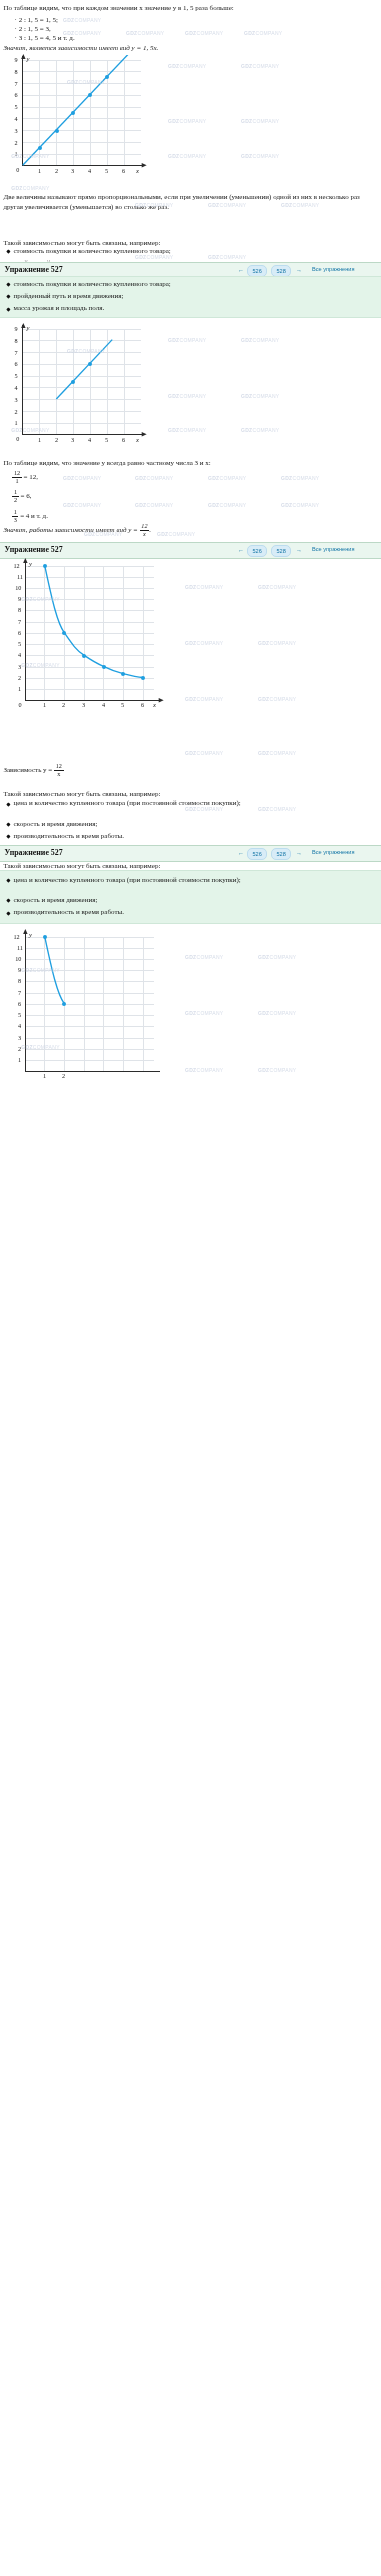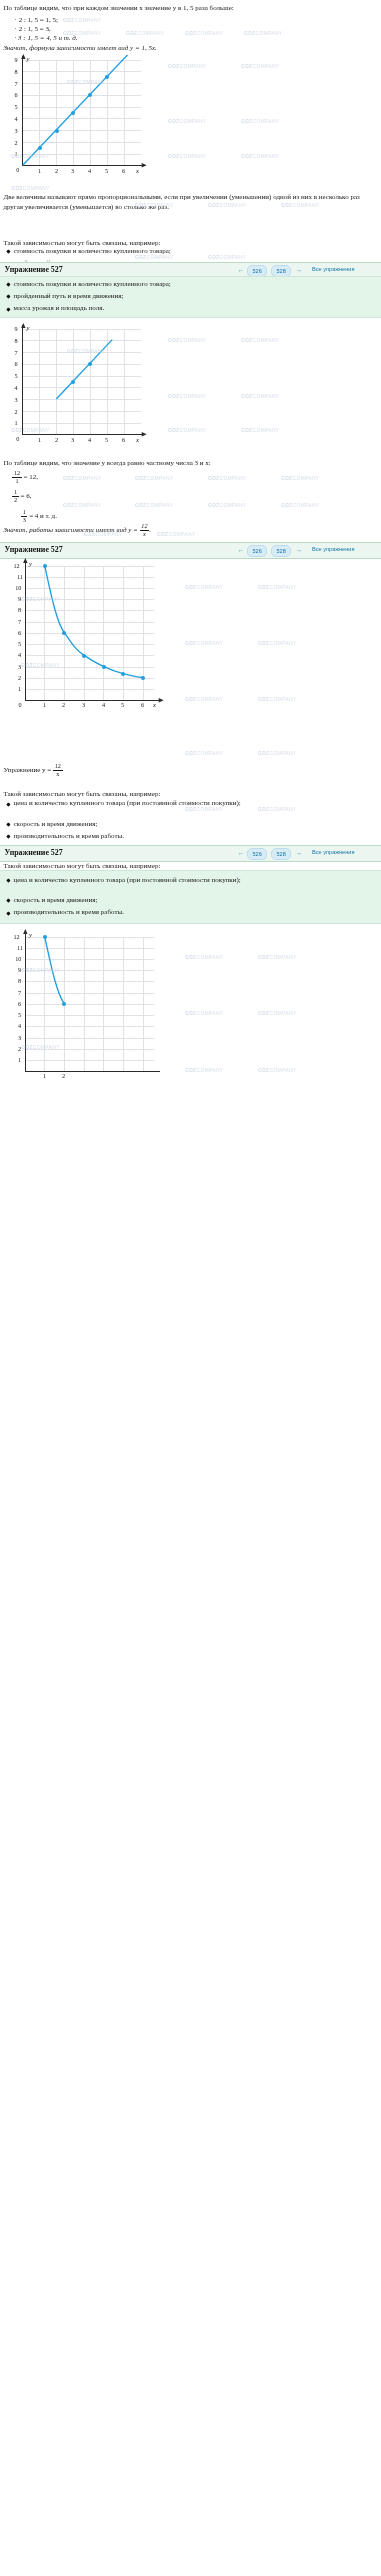--- a/index.html
+++ b/index.html
@@ -40,29 +40,29 @@
 </style>
 </head>
 <body>
 
 <div class="page">
 
   <div class="blk txt" style="left:3.4px;top:3.4px;width:370px;">По таблице видим, что при каждом значении x значение y в 1, 5 раза больше:</div>
 
   <div class="blk txt" style="left:14.6px;top:14.6px;">· 2 : 1, 5 = 1, 5;</div>
   <div class="blk txt" style="left:14.6px;top:23.6px;">· 2 : 1, 5 = 3,</div>
-  <div class="blk txt" style="left:14.6px;top:33px;font-style:italic;">· 3 : 1, 5 = 4, 5 и т. д.</div>
+  <div class="blk txt" style="left:14.6px;top:33px;">· 3 : 1, 5 = 4, 5 и т. д.</div>
 
   <div class="wm" style="left:63px;top:17px;"><b>GDZ</b>COMPANY</div>
   <div class="wm" style="left:63px;top:30px;"><b>GDZ</b>COMPANY</div>
   <div class="wm" style="left:126px;top:30px;"><b>GDZ</b>COMPANY</div>
   <div class="wm" style="left:185px;top:30px;"><b>GDZ</b>COMPANY</div>
   <div class="wm" style="left:244px;top:30px;"><b>GDZ</b>COMPANY</div>
 
-  <div class="blk txt ital" style="left:3.4px;top:43px;width:370px;">Значит, формула зависимости имеет вид y = 1, 5x.</div>
+  <div class="blk txt ital" style="left:3.4px;top:43px;width:370px;">Значит, является зависимости имеет вид y = 1, 5x.</div>
 
   <div class="graph" style="left:7.9px;top:55px;width:138px;height:122px;">
 
     <div class="grid-line" style="left:14.6px;top:4.5px;width:119px;height:0.6px;"></div>
     <div class="grid-line" style="left:14.6px;top:16.3px;width:119px;height:0.6px;"></div>
     <div class="grid-line" style="left:14.6px;top:28px;width:119px;height:0.6px;"></div>
     <div class="grid-line" style="left:14.6px;top:40px;width:119px;height:0.6px;"></div>
     <div class="grid-line" style="left:14.6px;top:52px;width:119px;height:0.6px;"></div>
     <div class="grid-line" style="left:14.6px;top:63px;width:119px;height:0.6px;"></div>
     <div class="grid-line" style="left:14.6px;top:75px;width:119px;height:0.6px;"></div>
@@ -226,21 +226,21 @@
   <div class="blk txt" style="left:3.4px;top:458px;width:370px;">По таблице видим, что значение y всегда равно частному числа 3 и x:</div>
 
   <div class="blk" style="left:12.3px;top:470px;">
     <span class="frac"><span class="n">12</span><span class="d">1</span></span>
     <span class="txt">= 12,</span>
   </div>
   <div class="blk" style="left:12.3px;top:489px;">
     <span class="frac"><span class="n">1</span><span class="d">2</span></span>
     <span class="txt">= 6,</span>
   </div>
-  <div class="blk" style="left:21px;top:509px;">
+  <div class="blk" style="left:12px;top:509px;">
     <span class="frac"><span class="n">1</span><span class="d">3</span></span>
     <span class="txt">= 4 и т. д.</span>
   </div>
 
   <div class="wm" style="left:63px;top:475px;"><b>GDZ</b>COMPANY</div>
   <div class="wm" style="left:135px;top:475px;"><b>GDZ</b>COMPANY</div>
   <div class="wm" style="left:208px;top:475px;"><b>GDZ</b>COMPANY</div>
   <div class="wm" style="left:281px;top:475px;"><b>GDZ</b>COMPANY</div>
   <div class="wm" style="left:63px;top:502px;"><b>GDZ</b>COMPANY</div>
   <div class="wm" style="left:135px;top:502px;"><b>GDZ</b>COMPANY</div>
@@ -328,21 +328,21 @@
   <div class="wm" style="left:185px;top:584px;"><b>GDZ</b>COMPANY</div>
   <div class="wm" style="left:258px;top:584px;"><b>GDZ</b>COMPANY</div>
   <div class="wm" style="left:185px;top:640px;"><b>GDZ</b>COMPANY</div>
   <div class="wm" style="left:258px;top:640px;"><b>GDZ</b>COMPANY</div>
   <div class="wm" style="left:185px;top:696px;"><b>GDZ</b>COMPANY</div>
   <div class="wm" style="left:258px;top:696px;"><b>GDZ</b>COMPANY</div>
   <div class="wm" style="left:21.3px;top:662px;"><b>GDZ</b>COMPANY</div>
 
 
   <div class="blk txt" style="left:3.4px;top:763px;width:370px;">
-    <span>Упражнение y =</span>
+    <span>Зависимость y =</span>
     <span class="frac"><span class="n">12</span><span class="d">x</span></span>
   </div>
 
   <div class="blk txt" style="left:3.4px;top:789px;width:370px;">Такой зависимостью могут быть связаны, например:</div>
 
   <div class="bullet" style="left:6.7px;top:803px;"></div>
   <div class="listline" style="left:13.5px;top:799px;width:348px;">цена и количество купленного товара (при постоянной стоимости покупки);</div>
   <div class="bullet" style="left:6.7px;top:823px;"></div>
   <div class="listline" style="left:13.5px;top:820px;">скорость и время движения;</div>
   <div class="bullet" style="left:6.7px;top:835px;"></div>

